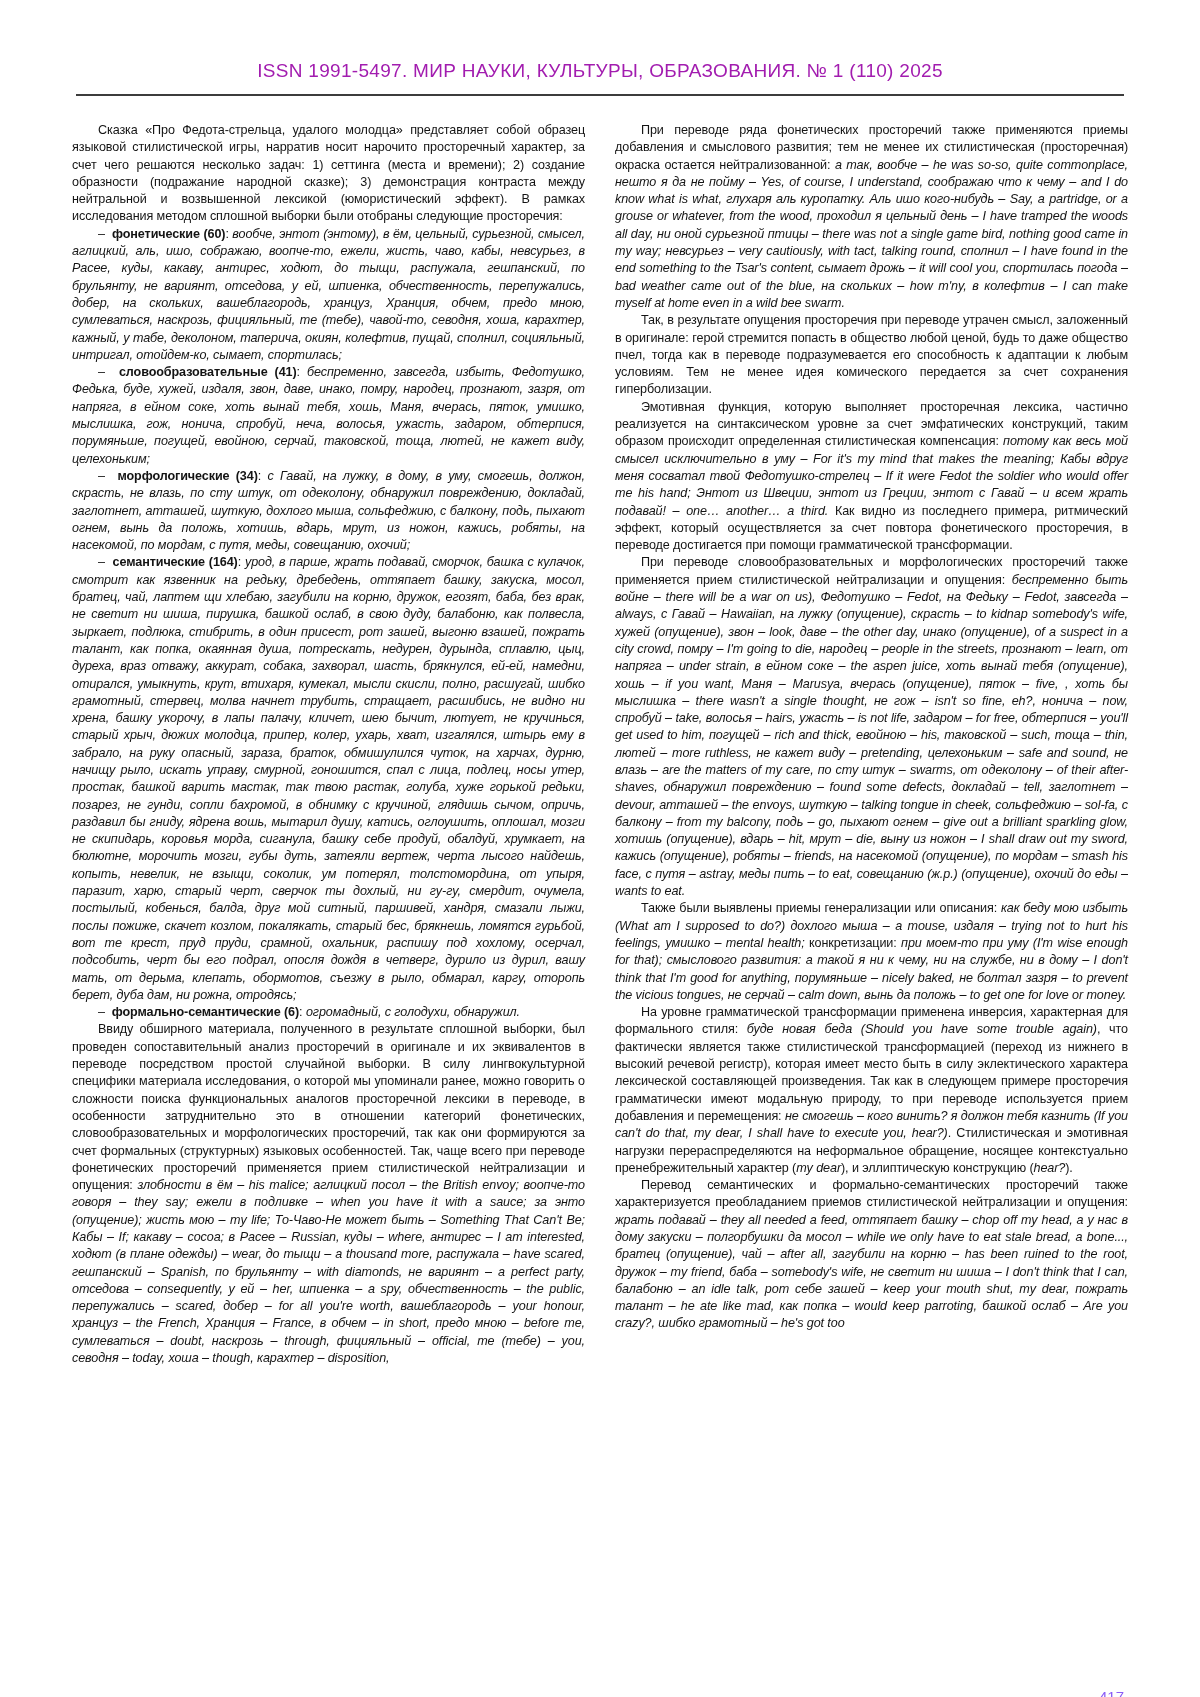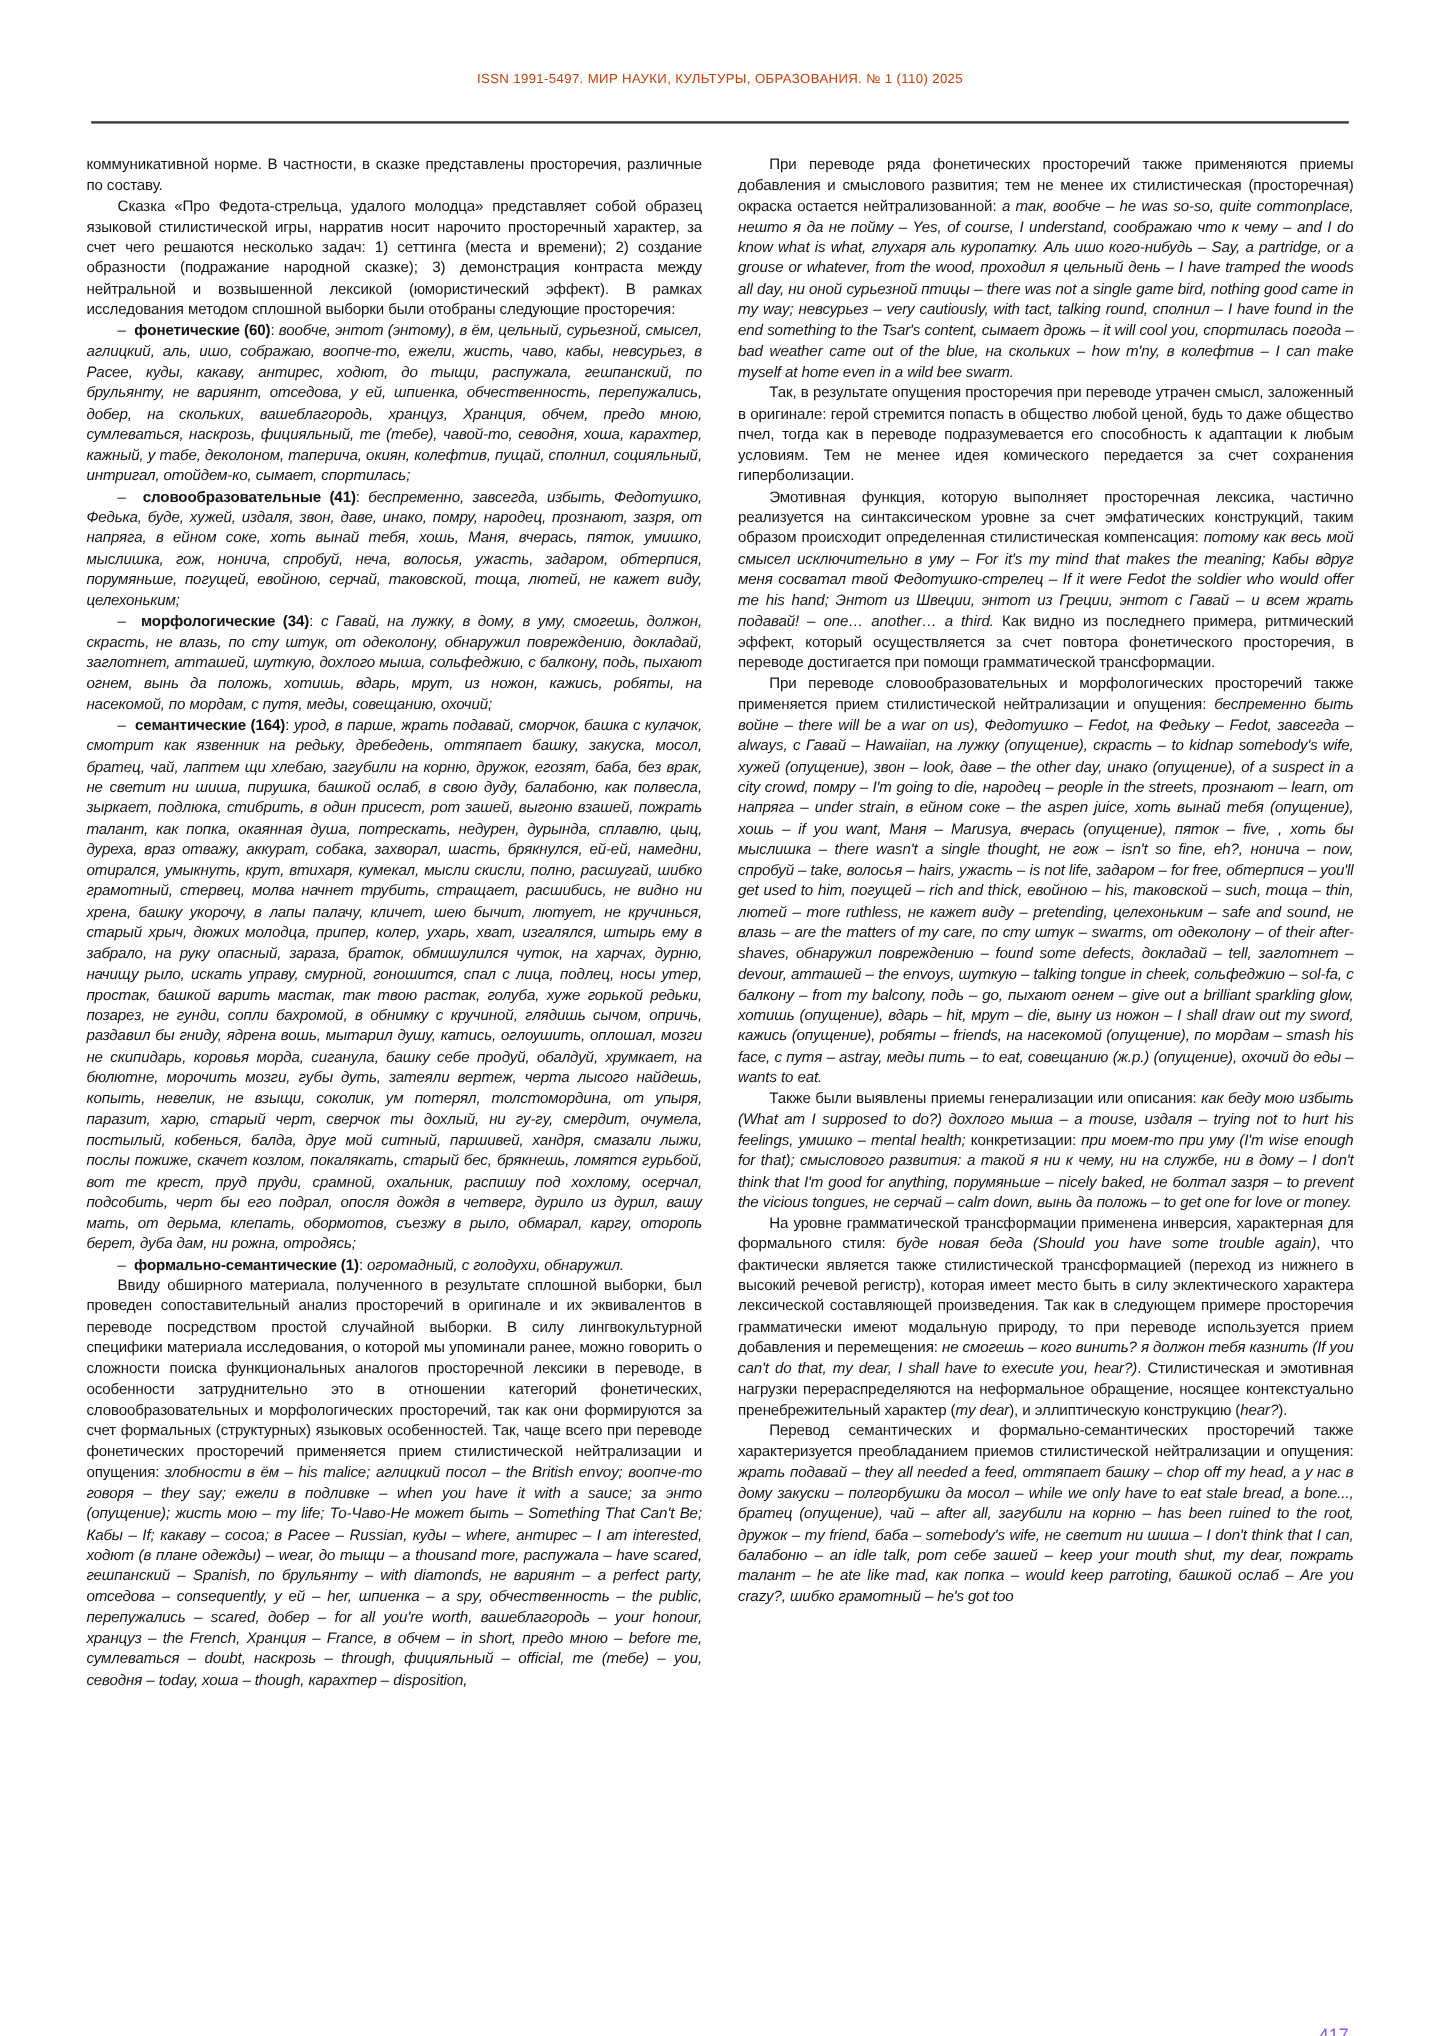--- a/index.html
+++ b/index.html
@@ -3,22 +3,22 @@
 <meta charset="utf-8">
 <style>
   html, body { margin: 0; padding: 0; background: #ffffff; }
   body {
     width: 1200px; height: 1697px; position: relative;
     font-family: "Liberation Sans", "DejaVu Sans", sans-serif;
     color: #1c1c1c; overflow: hidden;
   }
   .page { position: relative; width: 1200px; height: 1697px; box-sizing: border-box; padding: 60px 72px 0 72px; }
   .header-line {
-    text-align: center; font-size: 11px; letter-spacing: 0.3px; color: #c2410c;
-    padding-bottom: 29px;
+    text-align: center; font-size: 19px; letter-spacing: 0.3px; color: #a21caf;
+    padding-bottom: 12px;
   }
   .header-rule { border-bottom: 2px solid #3c3c3c; margin: 0 4px; }
   .columns { display: flex; gap: 30px; margin-top: 26px; }
   .col {
     width: 513px; text-align: justify;
     font-size: 12.6px; line-height: 17.3px; letter-spacing: -0.1px; color: #141414;
   }
   .col p { margin: 0; text-indent: 26px; }
   .col p.noindent { text-indent: 0; }
   .run-i { font-style: italic; }
@@ -29,27 +29,26 @@
   }
 </style>
 </head>
 <body>
 
 <div class="page">
   <div class="header-line">ISSN 1991-5497. МИР НАУКИ, КУЛЬТУРЫ, ОБРАЗОВАНИЯ.  № 1 (110) 2025</div>
   <div class="header-rule"></div>
   <div class="columns">
     <div class="col" id="col-left">
-        <p class="noindent"><span>коммуникативной норме. В частности, в сказке представлены просторечия, различные по составу.</span></p>
         <p><span>Сказка «Про Федота-стрельца, удалого молодца» представляет собой образец языковой стилистической игры, нарратив носит нарочито просторечный характер, за счет чего решаются несколько задач: 1) сеттинга (места и времени); 2) создание образности (подражание народной сказке); 3) демонстрация контраста между нейтральной и возвышенной лексикой (юмористический эффект). В рамках исследования методом сплошной выборки были отобраны следующие просторечия:</span></p>
         <p><span>–&nbsp;&nbsp;</span><span class="run-b">фонетические (60)</span><span>: </span><span class="run-i">вообче, энтот (энтому), в ём, цельный, сурьезной, смысел, аглицкий, аль, ишо, сображаю, воопче-то, ежели, жисть, чаво, кабы, невсурьез, в Расее, куды, какаву, антирес, ходют, до тыщи, распужала, гешпанский, по брульянту, не вариянт, отседова, у ей, шпиенка, обчественность, перепужались, добер, на скольких, вашеблагородь, хранцуз, Хранция, обчем, предо мною, сумлеваться, наскрозь, фицияльный, те (тебе), чавой-то, севодня, хоша, карахтер, кажный, у табе, деколоном, таперича, окиян, колефтив, пущай, сполнил, социяльный, интригал, отойдем-ко, сымает, спортилась;</span></p>
         <p><span>–&nbsp;&nbsp;</span><span class="run-b">словообразовательные (41)</span><span>: </span><span class="run-i">беспременно, завсегда, избыть, Федотушко, Федька, буде, хужей, издаля, звон, даве, инако, помру, народец, прознают, зазря, от напряга, в ейном соке, хоть вынай тебя, хошь, Маня, вчерась, пяток, умишко, мыслишка, гож, нонича, спробуй, неча, волосья, ужасть, задаром, обтерпися, порумяньше, погущей, евойною, серчай, таковской, тоща, лютей, не кажет виду, целехоньким;</span></p>
         <p><span>–&nbsp;&nbsp;</span><span class="run-b">морфологические (34)</span><span>: </span><span class="run-i">с Гавай, на лужку, в дому, в уму, смогешь, должон, скрасть, не влазь, по сту штук, от одеколону, обнаружил повреждению, докладай, заглотнет, атташей, шуткую, дохлого мыша, сольфеджию, с балкону, подь, пыхают огнем, вынь да положь, хотишь, вдарь, мрут, из ножон, кажись, робяты, на насекомой, по мордам, с путя, меды, совещанию, охочий;</span></p>
         <p><span>–&nbsp;&nbsp;</span><span class="run-b">семантические (164)</span><span>: </span><span class="run-i">урод, в парше, жрать подавай, сморчок, башка с кулачок, смотрит как язвенник на редьку, дребедень, оттяпает башку, закуска, мосол, братец, чай, лаптем щи хлебаю, загубили на корню, дружок, егозят, баба, без врак, не светит ни шиша, пирушка, башкой ослаб, в свою дуду, балабоню, как полвесла, зыркает, подлюка, стибрить, в один присест, рот зашей, выгоню взашей, пожрать талант, как попка, окаянная душа, потрескать, недурен, дурында, сплавлю, цыц, дуреха, враз отважу, аккурат, собака, захворал, шасть, брякнулся, ей-ей, намедни, отирался, умыкнуть, крут, втихаря, кумекал, мысли скисли, полно, расшугай, шибко грамотный, стервец, молва начнет трубить, стращает, расшибись, не видно ни хрена, башку укорочу, в лапы палачу, кличет, шею бычит, лютует, не кручинься, старый хрыч, дюжих молодца, припер, колер, ухарь, хват, изгалялся, штырь ему в забрало, на руку опасный, зараза, браток, обмишулился чуток, на харчах, дурню, начищу рыло, искать управу, смурной, гоношится, спал с лица, подлец, носы утер, простак, башкой варить мастак, так твою растак, голуба, хуже горькой редьки, позарез, не гунди, сопли бахромой, в обнимку с кручиной, глядишь сычом, опричь, раздавил бы гниду, ядрена вошь, мытарил душу, катись, оглоушить, оплошал, мозги не скипидарь, коровья морда, сиганула, башку себе продуй, обалдуй, хрумкает, на бюлютне, морочить мозги, губы дуть, затеяли вертеж, черта лысого найдешь, копыть, невелик, не взыщи, соколик, ум потерял, толстомордина, от упыря, паразит, харю, старый черт, сверчок ты дохлый, ни гу-гу, смердит, очумела, постылый, кобенься, балда, друг мой ситный, паршивей, хандря, смазали лыжи, послы пожиже, скачет козлом, покалякать, старый бес, брякнешь, ломятся гурьбой, вот те крест, пруд пруди, срамной, охальник, распишу под хохлому, осерчал, подсобить, черт бы его подрал, опосля дождя в четверг, дурило из дурил, вашу мать, от дерьма, клепать, обормотов, съезжу в рыло, обмарал, каргу, оторопь берет, дуба дам, ни рожна, отродясь;</span></p>
-        <p><span>–&nbsp;&nbsp;</span><span class="run-b">формально-семантические (1)</span><span>: </span><span class="run-i">огромадный, с голодухи, обнаружил.</span></p>
+        <p><span>–&nbsp;&nbsp;</span><span class="run-b">формально-семантические (6)</span><span>: </span><span class="run-i">огромадный, с голодухи, обнаружил.</span></p>
         <p><span>Ввиду обширного материала, полученного в результате сплошной выборки, был проведен сопоставительный анализ просторечий в оригинале и их эквивалентов в переводе посредством простой случайной выборки. В силу лингвокультурной специфики материала исследования, о которой мы упоминали ранее, можно говорить о сложности поиска функциональных аналогов просторечной лексики в переводе, в особенности затруднительно это в отношении категорий фонетических, словообразовательных и морфологических просторечий, так как они формируются за счет формальных (структурных) языковых особенностей. Так, чаще всего при переводе фонетических просторечий применяется прием стилистической нейтрализации и опущения: </span><span class="run-i">злобности в ём – his malice; аглицкий посол – the British envoy; воопче-то говоря – they say; ежели в подливке – when you have it with a sauce; за энто (опущение); жисть мою – my life; То-Чаво-Не может быть – Something That Can't Be; Кабы – If; какаву – cocoa; в Расее – Russian, куды – where, антирес – I am interested, ходют (в плане одежды) – wear, до тыщи – a thousand more, распужала – have scared, гешпанский – Spanish, по брульянту – with diamonds, не вариянт – a perfect party, отседова – consequently, у ей – her, шпиенка – a spy, обчественность – the public, перепужались – scared, добер – for all you're worth, вашеблагородь – your honour, хранцуз – the French, Хранция – France, в обчем – in short, предо мною – before me, сумлеваться – doubt, наскрозь – through, фицияльный – official, те (тебе) – you, севодня – today, хоша – though, карахтер – disposition,</span></p>
       </div>
     <div class="col" id="col-right">
         <p><span>При переводе ряда фонетических просторечий также применяются приемы добавления и смыслового развития; тем не менее их стилистическая (просторечная) окраска остается нейтрализованной: </span><span class="run-i">а так, вообче – he was so-so, quite commonplace, нешто я да не пойму – Yes, of course, I understand, соображаю что к чему – and I do know what is what, глухаря аль куропатку. Аль ишо кого-нибудь – Say, a partridge, or a grouse or whatever, from the wood, проходил я цельный день – I have tramped the woods all day, ни оной сурьезной птицы – there was not a single game bird, nothing good came in my way; невсурьез – very cautiously, with tact, talking round, сполнил – I have found in the end something to the Tsar's content, сымает дрожь – it will cool you, спортилась погода – bad weather came out of the blue, на скольких – how m'ny, в колефтив – I can make myself at home even in a wild bee swarm.</span></p>
         <p><span>Так, в результате опущения просторечия при переводе утрачен смысл, заложенный в оригинале: герой стремится попасть в общество любой ценой, будь то даже общество пчел, тогда как в переводе подразумевается его способность к адаптации к любым условиям. Тем не менее идея комического передается за счет сохранения гиперболизации.</span></p>
         <p><span>Эмотивная функция, которую выполняет просторечная лексика, частично реализуется на синтаксическом уровне за счет эмфатических конструкций, таким образом происходит определенная стилистическая компенсация: </span><span class="run-i">потому как весь мой смысел исключительно в уму – For it's my mind that makes the meaning; Кабы вдруг меня сосватал твой Федотушко-стрелец – If it were Fedot the soldier who would offer me his hand; Энтот из Швеции, энтот из Греции, энтот с Гавай – и всем жрать подавай! – one… another… a third.</span><span> Как видно из последнего примера, ритмический эффект, который осуществляется за счет повтора фонетического просторечия, в переводе достигается при помощи грамматической трансформации.</span></p>
         <p><span>При переводе словообразовательных и морфологических просторечий также применяется прием стилистической нейтрализации и опущения: </span><span class="run-i">беспременно быть войне – there will be a war on us), Федотушко – Fedot, на Федьку – Fedot, завсегда – always, с Гавай – Hawaiian, на лужку (опущение), скрасть – to kidnap somebody's wife, хужей (опущение), звон – look, даве – the other day, инако (опущение), of a suspect in a city crowd, помру – I'm going to die, народец – people in the streets, прознают – learn, от напряга – under strain, в ейном соке – the aspen juice, хоть вынай тебя (опущение), хошь – if you want, Маня – Marusya, вчерась (опущение), пяток – five, , хоть бы мыслишка – there wasn't a single thought, не гож – isn't so fine, eh?, нонича – now, спробуй – take, волосья – hairs, ужасть – is not life, задаром – for free, обтерпися – you'll get used to him, погущей – rich and thick, евойною – his, таковской – such, тоща – thin, лютей – more ruthless, не кажет виду – pretending, целехоньким – safe and sound, не влазь – are the matters of my care, по сту штук – swarms, от одеколону – of their after-shaves, обнаружил повреждению – found some defects, докладай – tell, заглотнет – devour, атташей – the envoys, шуткую – talking tongue in cheek, сольфеджию – sol-fa, с балкону – from my balcony, подь – go, пыхают огнем – give out a brilliant sparkling glow, хотишь (опущение), вдарь – hit, мрут – die, выну из ножон – I shall draw out my sword, кажись (опущение), робяты – friends, на насекомой (опущение), по мордам – smash his face, с путя – astray, меды пить – to eat, совещанию (ж.р.) (опущение), охочий до еды – wants to eat.</span></p>
         <p><span>Также были выявлены приемы генерализации или описания: </span><span class="run-i">как беду мою избыть (What am I supposed to do?) дохлого мыша – a mouse, издаля – trying not to hurt his feelings, умишко – mental health; </span><span>конкретизации: </span><span class="run-i">при моем-то при уму (I'm wise enough for that); смыслового развития: а такой я ни к чему, ни на службе, ни в дому – I don't think that I'm good for anything, порумяньше – nicely baked, не болтал зазря – to prevent the vicious tongues, не серчай – calm down, вынь да положь – to get one for love or money.</span></p>
         <p><span>На уровне грамматической трансформации применена инверсия, характерная для формального стиля: </span><span class="run-i">буде новая беда (Should you have some trouble again)</span><span>, что фактически является также стилистической трансформацией (переход из нижнего в высокий речевой регистр), которая имеет место быть в силу эклектического характера лексической составляющей произведения. Так как в следующем примере просторечия грамматически имеют модальную природу, то при переводе используется прием добавления и перемещения: </span><span class="run-i">не смогешь – кого винить? я должон тебя казнить (If you can't do that, my dear, I shall have to execute you, hear?)</span><span>. Стилистическая и эмотивная нагрузки перераспределяются на неформальное обращение, носящее контекстуально пренебрежительный характер (</span><span class="run-i">my dear</span><span>), и эллиптическую конструкцию (</span><span class="run-i">hear?</span><span>).</span></p>
         <p><span>Перевод семантических и формально-семантических просторечий также характеризуется преобладанием приемов стилистической нейтрализации и опущения: </span><span class="run-i">жрать подавай – they all needed a feed, оттяпает башку – chop off my head, а у нас в дому закуски – полгорбушки да мосол – while we only have to eat stale bread, a bone..., братец (опущение), чай – after all, загубили на корню – has been ruined to the root, дружок – my friend, баба – somebody's wife, не светит ни шиша – I don't think that I can, балабоню – an idle talk, рот себе зашей – keep your mouth shut, my dear, пожрать талант – he ate like mad, как попка – would keep parroting, башкой ослаб – Are you crazy?, шибко грамотный – he's got too</span></p>

